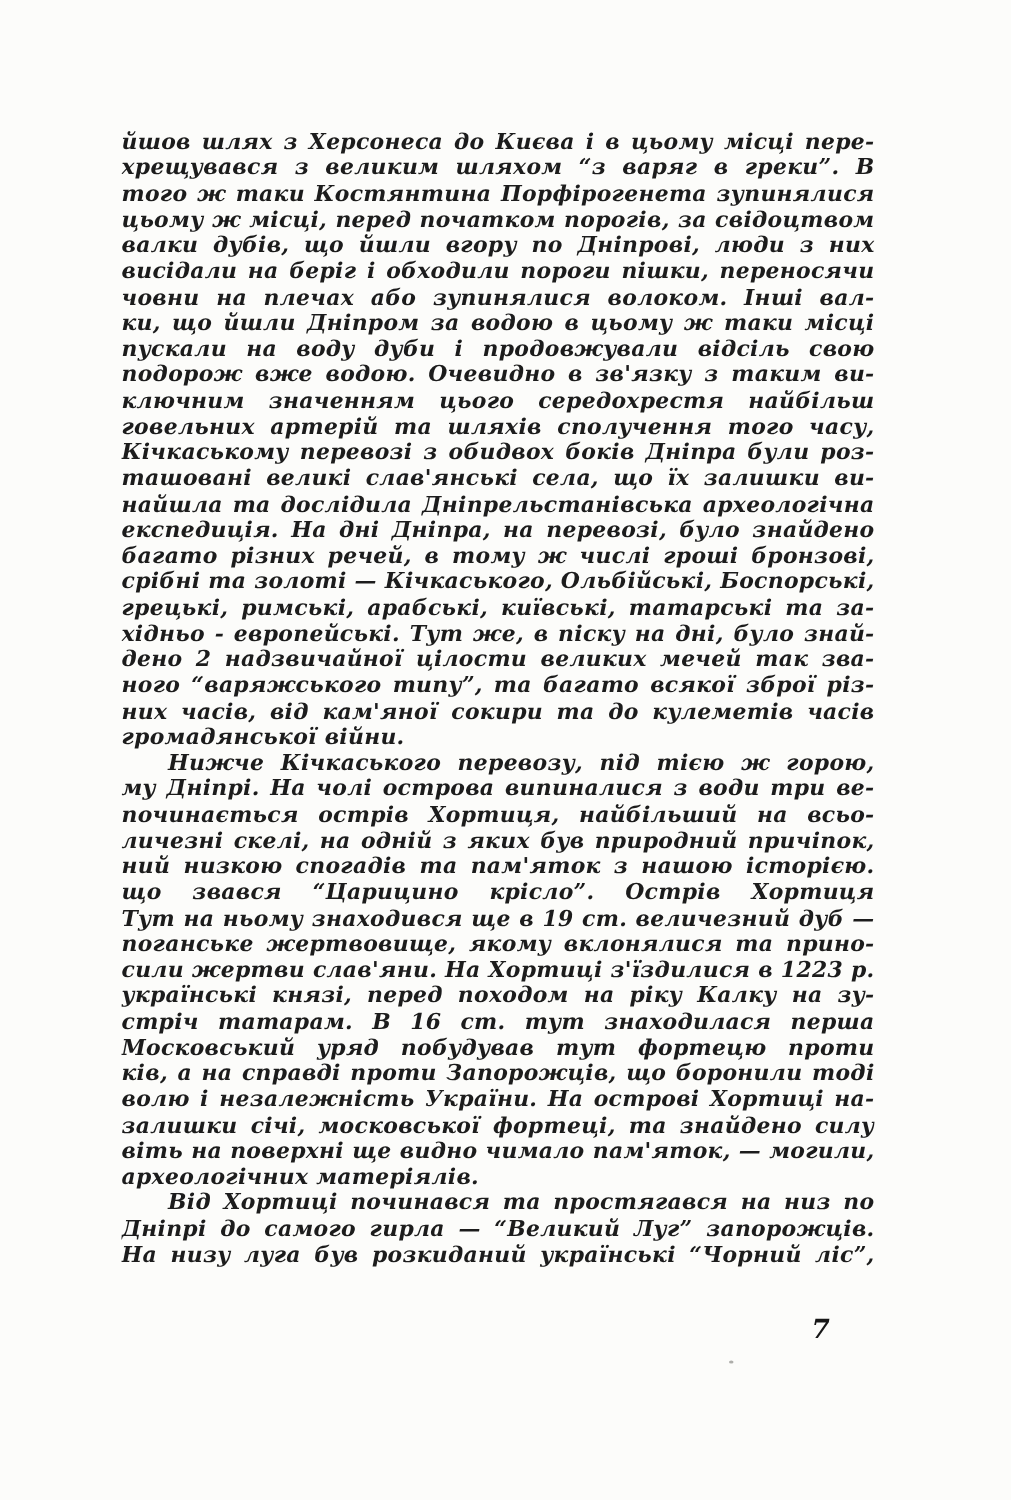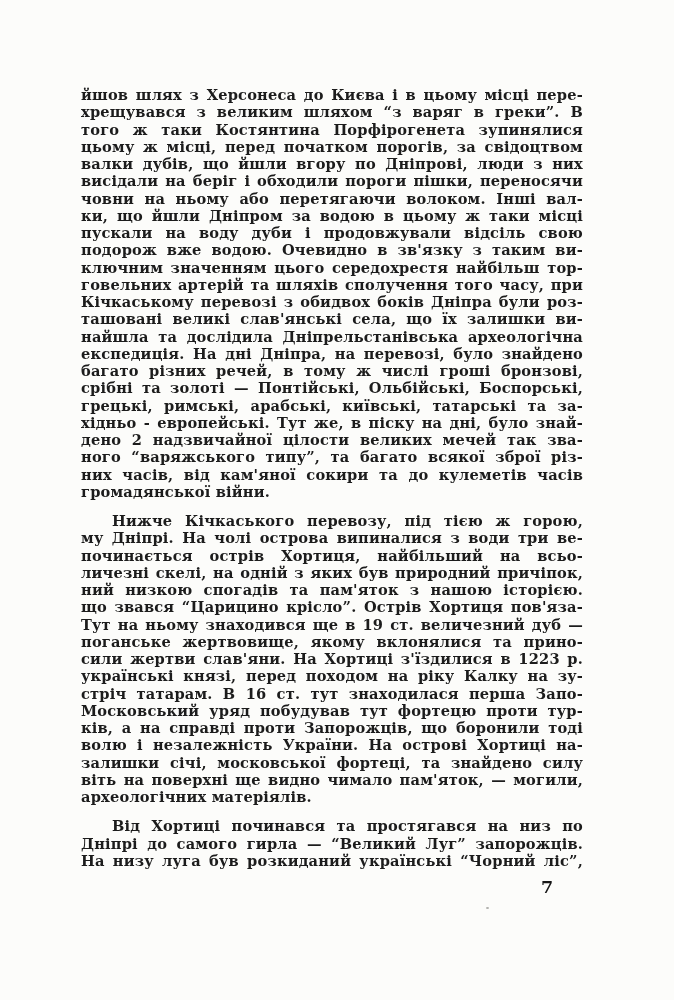--- a/index.html
+++ b/index.html
@@ -13,20 +13,21 @@
     position: relative;
     overflow: hidden;
     font-family: "DejaVu Serif", serif;
   }
   .page {
     position: absolute;
     left: 0; top: 0;
     width: 674px;
     height: 1000px;
     background: #fcfcfa;
+    font-style: italic;
   }
   .text-block {
     position: absolute;
     left: 81px;
     top: 86px;
     width: 502px;
     color: #1c1c1c;
     font-size: 14.6px;
     font-weight: 700;
     letter-spacing: 0.2px;
@@ -37,21 +38,20 @@
   }
   .line {
     line-height: 17.25px;
     height: 17.25px;
     text-align: justify;
     text-align-last: justify;
     overflow: hidden;
   }
   .line.indent {
     text-indent: 31px;
-    margin-top: 12px;
   }
   .line.no-justify {
     text-align: center;
     text-align-last: left;
   }
   .page-number {
     position: absolute;
     left: 541px;
     top: 876px;
     width: 30px;
@@ -77,32 +77,32 @@
 
 <div class="page">
   <div class="text-block" id="text-block" style="color: rgb(28, 28, 28);">
       <div class="paragraph">
         <div class="line">йшов шлях з Херсонеса до Києва і в цьому місці пере-</div>
         <div class="line">хрещувався з великим шляхом “з варяг в греки”. В</div>
         <div class="line">того ж таки Костянтина Порфірогенета зупинялися</div>
         <div class="line">цьому ж місці, перед початком порогів, за свідоцтвом</div>
         <div class="line">валки дубів, що йшли вгору по Дніпрові, люди з них</div>
         <div class="line">висідали на беріг і обходили пороги пішки, переносячи</div>
-        <div class="line">човни на ньому або перетягаючи волоком. Інші вал-</div>
+        <div class="line">човни на плечах або зупинялися волоком. Інші вал-</div>
         <div class="line">ки, що йшли Дніпром за водою в цьому ж таки місці</div>
         <div class="line">пускали на воду дуби і продовжували відсіль свою</div>
         <div class="line">подорож вже водою. Очевидно в зв'язку з таким ви-</div>
         <div class="line">ключним значенням цього середохрестя найбільш тор-</div>
         <div class="line">говельних артерій та шляхів сполучення того часу, при</div>
         <div class="line">Кічкаському перевозі з обидвох боків Дніпра були роз-</div>
         <div class="line">ташовані великі слав'янські села, що їх залишки ви-</div>
         <div class="line">найшла та дослідила Дніпрельстанівська археологічна</div>
         <div class="line">експедиція. На дні Дніпра, на перевозі, було знайдено</div>
         <div class="line">багато різних речей, в тому ж числі гроші бронзові,</div>
-        <div class="line">срібні та золоті — Понтійські, Ольбійські, Боспорські,</div>
+        <div class="line">срібні та золоті — Кічкаського, Ольбійські, Боспорські,</div>
         <div class="line">грецькі, римські, арабські, київські, татарські та за-</div>
         <div class="line">хідньо - европейські. Тут же, в піску на дні, було знай-</div>
         <div class="line">дено 2 надзвичайної цілости великих мечей так зва-</div>
         <div class="line">ного “варяжського типу”, та багато всякої зброї різ-</div>
         <div class="line">них часів, від кам'яної сокири та до кулеметів часів</div>
         <div class="line no-justify">громадянської війни.</div>
       </div>
       <div class="paragraph">
         <div class="line indent">Нижче Кічкаського перевозу, під тією ж горою,</div>
         <div class="line">му Дніпрі. На чолі острова випиналися з води три ве-</div>

